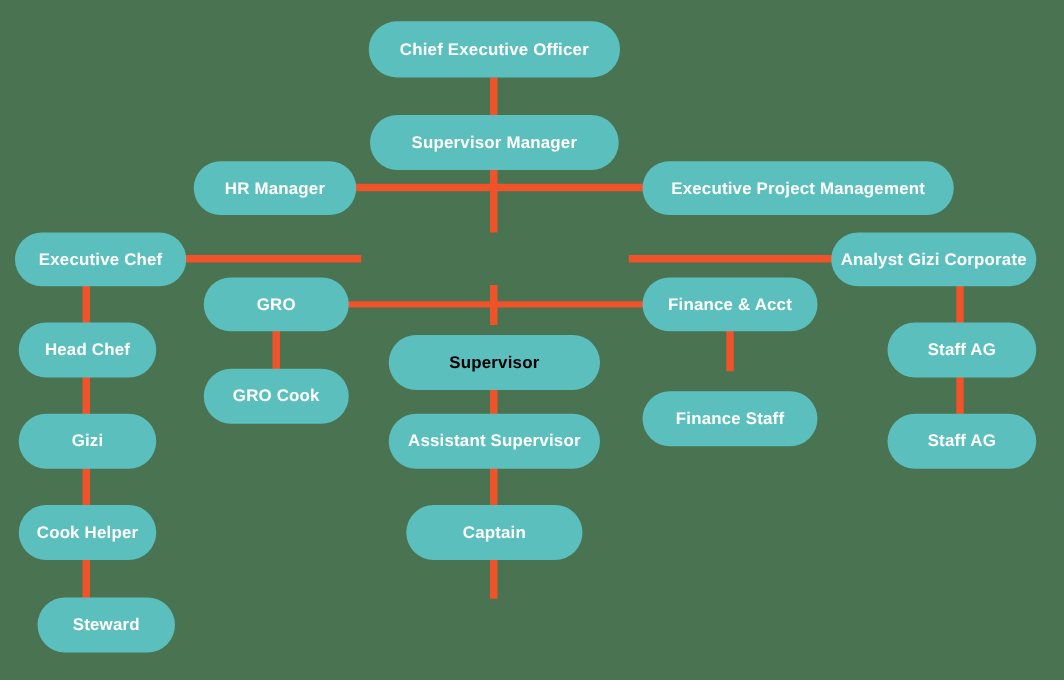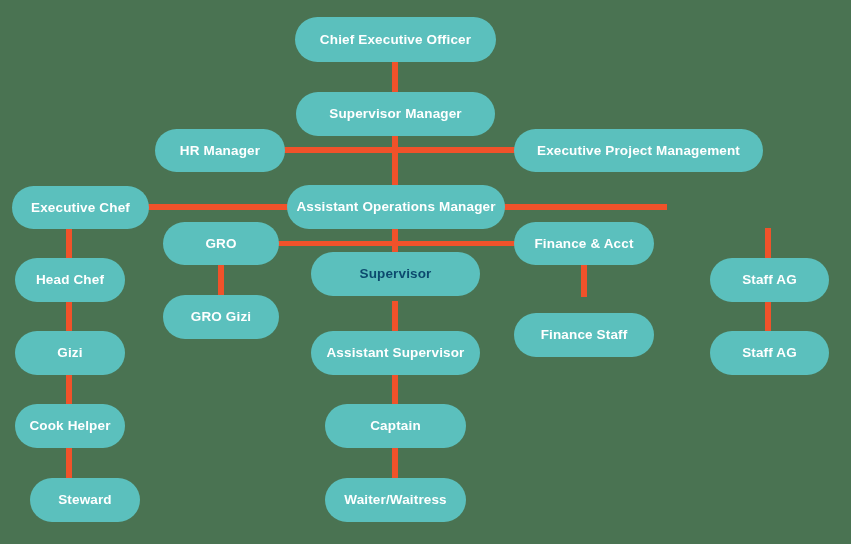--- a/index.html
+++ b/index.html
@@ -61,28 +61,27 @@
     <div class="conn" style="left: 765px; top: 301px; width: 6px; height: 32px; background: rgb(240, 82, 42);"></div>
     <div class="conn" style="left: 66px; top: 374px; width: 6px; height: 32px; background: rgb(240, 82, 42);"></div>
     <div class="conn" style="left: 392px; top: 374px; width: 6px; height: 32px; background: rgb(240, 82, 42);"></div>
     <div class="conn" style="left: 66px; top: 447px; width: 6px; height: 32px; background: rgb(240, 82, 42);"></div>
     <div class="conn" style="left: 392px; top: 447px; width: 6px; height: 32px; background: rgb(240, 82, 42);"></div>
     <div class="node" style="left: 295px; top: 17px; width: 201px; height: 45px; background: rgb(91, 192, 189); color: rgb(255, 255, 255);">Chief Executive Officer</div>
     <div class="node" style="left: 296px; top: 92px; width: 199px; height: 44px; background: rgb(91, 192, 189); color: rgb(255, 255, 255);">Supervisor Manager</div>
     <div class="node" style="left: 155px; top: 129px; width: 130px; height: 43px; background: rgb(91, 192, 189); color: rgb(255, 255, 255);">HR Manager</div>
     <div class="node" style="left: 514px; top: 129px; width: 249px; height: 43px; background: rgb(91, 192, 189); color: rgb(255, 255, 255);">Executive Project Management</div>
     <div class="node" style="left: 12px; top: 186px; width: 137px; height: 43px; background: rgb(91, 192, 189); color: rgb(255, 255, 255);">Executive Chef</div>
-    <div class="node" style="left: 287px; top: 185px; width: 218px; height: 44px; background: rgb(91, 192, 189); color: rgb(255, 255, 255);">Assistant Operations Manager</div>
+    <div class="node" style="left: 665px; top: 186px; width: 164px; height: 43px; background: rgb(91, 192, 189); color: rgb(255, 255, 255);">Analyst Gizi Corporate</div>
     <div class="node" style="left: 163px; top: 222px; width: 116px; height: 43px; background: rgb(91, 192, 189); color: rgb(255, 255, 255);">GRO</div>
     <div class="node" style="left: 514px; top: 222px; width: 140px; height: 43px; background: rgb(91, 192, 189); color: rgb(255, 255, 255);">Finance &amp; Acct</div>
     <div class="node" style="left: 15px; top: 258px; width: 110px; height: 44px; background: rgb(91, 192, 189); color: rgb(255, 255, 255);">Head Chef</div>
-    <div class="node" style="left: 311px; top: 252px; width: 169px; height: 44px; background: rgb(91, 192, 189); color: #0c4a6e;">Supervisor</div>
+    <div class="node" style="left: 311px; top: 268px; width: 169px; height: 44px; background: rgb(91, 192, 189); color: #000000;">Supervisor</div>
     <div class="node" style="left: 710px; top: 258px; width: 119px; height: 44px; background: rgb(91, 192, 189); color: rgb(255, 255, 255);">Staff AG</div>
-    <div class="node" style="left: 163px; top: 295px; width: 116px; height: 44px; background: rgb(91, 192, 189); color: rgb(255, 255, 255);">GRO Gizi</div>
+    <div class="node" style="left: 163px; top: 295px; width: 116px; height: 44px; background: rgb(91, 192, 189); color: rgb(255, 255, 255);">GRO Cook</div>
     <div class="node" style="left: 514px; top: 295px; width: 140px; height: 44px; background: rgb(91, 192, 189); color: rgb(255, 255, 255); margin-top: 18px;">Finance Staff</div>
     <div class="node" style="left: 15px; top: 331px; width: 110px; height: 44px; background: rgb(91, 192, 189); color: rgb(255, 255, 255);">Gizi</div>
     <div class="node" style="left: 311px; top: 331px; width: 169px; height: 44px; background: rgb(91, 192, 189); color: rgb(255, 255, 255);">Assistant Supervisor</div>
     <div class="node" style="left: 710px; top: 331px; width: 119px; height: 44px; background: rgb(91, 192, 189); color: rgb(255, 255, 255);">Staff AG</div>
     <div class="node" style="left: 15px; top: 404px; width: 110px; height: 44px; background: rgb(91, 192, 189); color: rgb(255, 255, 255);">Cook Helper</div>
     <div class="node" style="left: 325px; top: 404px; width: 141px; height: 44px; background: rgb(91, 192, 189); color: rgb(255, 255, 255);">Captain</div>
     <div class="node" style="left: 30px; top: 478px; width: 110px; height: 44px; background: rgb(91, 192, 189); color: rgb(255, 255, 255);">Steward</div>
-    <div class="node" style="left: 325px; top: 478px; width: 141px; height: 44px; background: rgb(91, 192, 189); color: rgb(255, 255, 255);">Waiter/Waitress</div>
   </div>
 
 </body></html>

